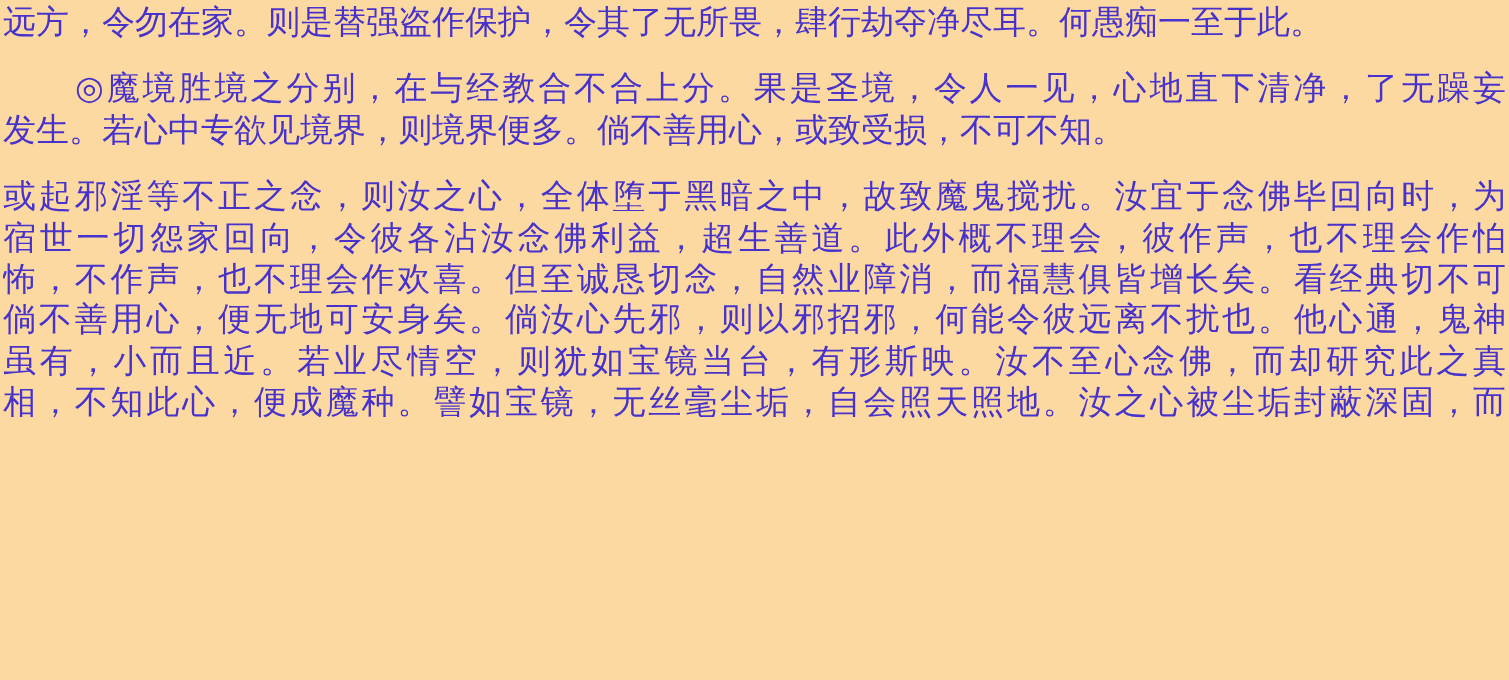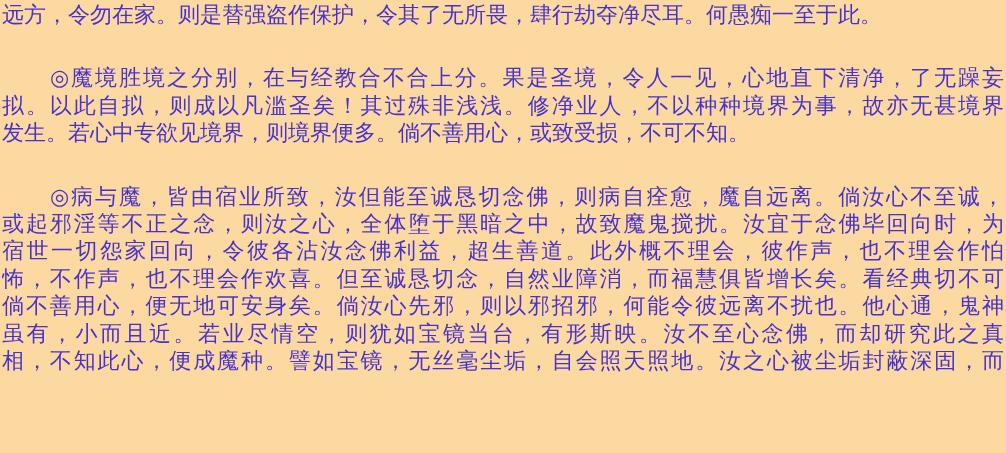--- a/index.html
+++ b/index.html
@@ -11,21 +11,21 @@
   }
   #doc {
     box-sizing: border-box;
     width: 1006px;
     height: 443px;
     overflow: hidden;
     padding: 1px 2px 0 2px;
     font-size: 22px;
   }
   .paragraph { margin: 0; }
-  .paragraph + .paragraph { margin-top: 36px; }
+  .paragraph + .paragraph { margin-top: 17px; }
   .line {
     height: 27.4px;
     line-height: 27.4px;
     text-align: justify;
     text-align-last: justify;
     text-justify: inter-character;
     overflow: hidden;
   }
   .line.final {
     text-align-last: left;
@@ -33,25 +33,23 @@
 </style>
 </head>
 <body style="background: rgb(252, 217, 161);">
 
 <div id="doc" style="color: rgb(71, 51, 203);">
     <div class="paragraph">
       <div class="line final">远方，令勿在家。则是替强盗作保护，令其了无所畏，肆行劫夺净尽耳。何愚痴一至于此。</div>
     </div>
     <div class="paragraph">
       <div class="line">　　◎魔境胜境之分别，在与经教合不合上分。果是圣境，令人一见，心地直下清净，了无躁妄</div>
-      <div class="line">拟。以此自拟，则成以凡滥圣矣！其过殊非浅浅。修净业人，不以种种境界为事，故亦无甚境界</div>
       <div class="line final">发生。若心中专欲见境界，则境界便多。倘不善用心，或致受损，不可不知。</div>
     </div>
     <div class="paragraph">
-      <div class="line">　　◎病与魔，皆由宿业所致，汝但能至诚恳切念佛，则病自痊愈，魔自远离。倘汝心不至诚，</div>
       <div class="line">或起邪淫等不正之念，则汝之心，全体堕于黑暗之中，故致魔鬼搅扰。汝宜于念佛毕回向时，为</div>
       <div class="line">宿世一切怨家回向，令彼各沾汝念佛利益，超生善道。此外概不理会，彼作声，也不理会作怕</div>
       <div class="line">怖，不作声，也不理会作欢喜。但至诚恳切念，自然业障消，而福慧俱皆增长矣。看经典切不可</div>
       <div class="line">倘不善用心，便无地可安身矣。倘汝心先邪，则以邪招邪，何能令彼远离不扰也。他心通，鬼神</div>
       <div class="line">虽有，小而且近。若业尽情空，则犹如宝镜当台，有形斯映。汝不至心念佛，而却研究此之真</div>
       <div class="line">相，不知此心，便成魔种。譬如宝镜，无丝毫尘垢，自会照天照地。汝之心被尘垢封蔽深固，而</div>
     </div>
   </div>
 
 </body></html>

